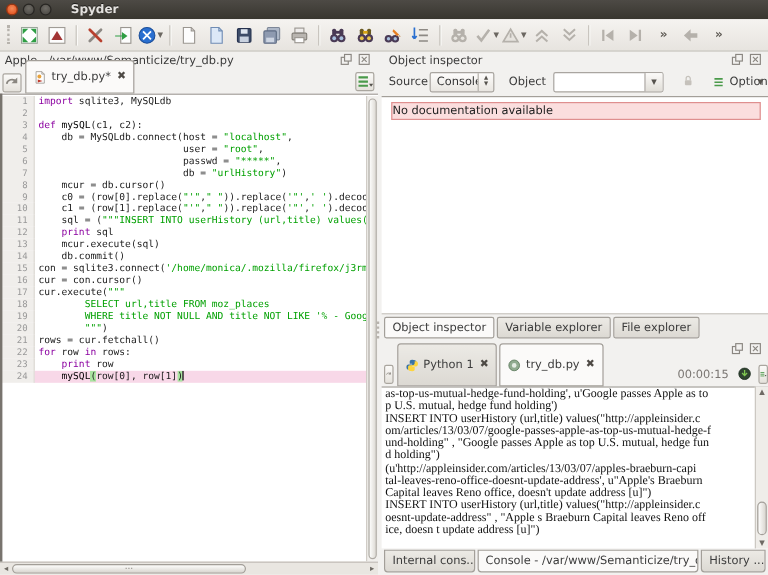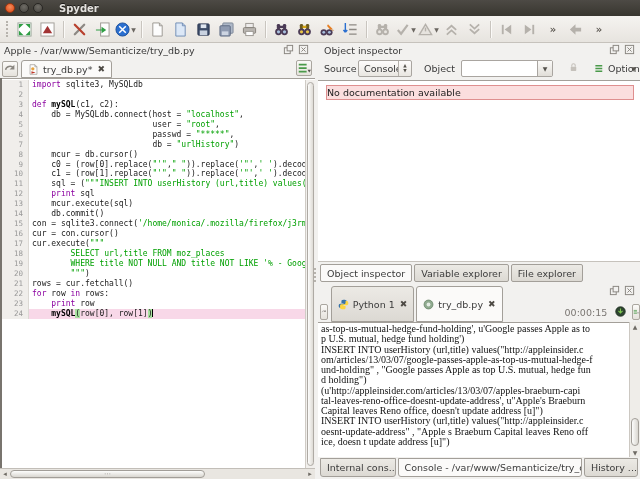--- a/index.html
+++ b/index.html
@@ -30,28 +30,28 @@
   .tabrow-btn{width:16px;height:16px;border:1px solid #aaa69f;border-radius:2px;background:linear-gradient(#fbfaf8,#e5e2dc);display:inline-flex;align-items:center;justify-content:center}
   .tab{display:inline-flex;align-items:center;height:36px;padding:0 6px;font-size:9.5px;color:#3b3b3b;background:linear-gradient(#eceae5,#dcd9d3);border:1px solid #a39f99;border-radius:3px 3px 0 0;margin-right:2px;white-space:nowrap}
   .tab.active{background:#fbfaf9;position:relative;z-index:2}
   .tab .x{font-size:9px;font-weight:bold;color:#4e4a45;margin-left:5px}
   .ticon{width:11px;height:11px;margin-right:4px}
   .ticon svg{width:11px;height:11px}
 
   
   #editor-panel{position:absolute;left:0;top:43px;width:315px;height:436px}
   #editor-tabbar{position:absolute;left:0;top:15px;right:0;height:20px;display:flex;align-items:flex-end;padding-left:2px}
-  #editor-tabbar .tab{height:18px}
+  #editor-tabbar .tab{height:28px}
   #code-wrap{position:absolute;left:0;top:35px;right:0;bottom:11px;background:#fff;border-top:1px solid #a39f99;overflow:hidden}
   #code-lines{position:absolute;left:0;top:1px;right:10px;bottom:0;overflow:hidden}
   .cl{display:flex;height:9.95px;line-height:9.95px;font-family:"DejaVu Sans Mono",monospace;font-size:8px;white-space:pre}
   .ln{flex:none;width:29px;text-align:right;padding-right:5px;color:#999;background:#f0eeeb;border-right:1px solid #dcd9d4;font-size:7.5px}
   .lt{flex:1;padding-left:3px;overflow:hidden;color:#1a1a1a}
   .cl.cur .lt{background:var(--current-line)}
-  .k{color:var(--keyword)} .s{color:var(--string)} .d{font-weight:bold;color:#000} .p{color:#1a1a1a}
+  .k{color:var(--keyword)} .s{color:var(--string)} .d{font-weight:normal;color:#000} .p{color:#1a1a1a}
   .m{background:var(--paren-match)}
   .caret{display:inline-block;width:1px;height:8px;background:#000;vertical-align:-1px}
   #gutter-strip{position:absolute;left:0;top:35px;bottom:11px;width:2px;background:#78746e;z-index:3}
   #editor-vscroll{position:absolute;right:0;top:1px;bottom:0;width:10px;background:#f1efec;border-left:1px solid #d0ccc6}
   #editor-vscroll .vthumb{position:absolute;left:1px;right:1px;top:2px;bottom:2px;background:linear-gradient(90deg,#fdfdfc,#dedbd5);border:1px solid #aeaaa4;border-radius:4px}
   #editor-hscroll{position:absolute;left:0;right:0;bottom:0;height:11px;background:#e9e6e1;border-top:1px solid #c2beb8;}
   .harrow{position:absolute;top:0;bottom:0;width:10px;color:#6e6a64;font-size:7px;line-height:10px;text-align:center}
   #editor-hscroll .hthumb{position:absolute;left:10px;width:195px;top:1px;bottom:1px;background:linear-gradient(#fdfdfc,#d9d6d0);border:1px solid #a29e98;border-radius:5px;color:#8a8680;font-size:7px;line-height:7px;text-align:center}
 
   

